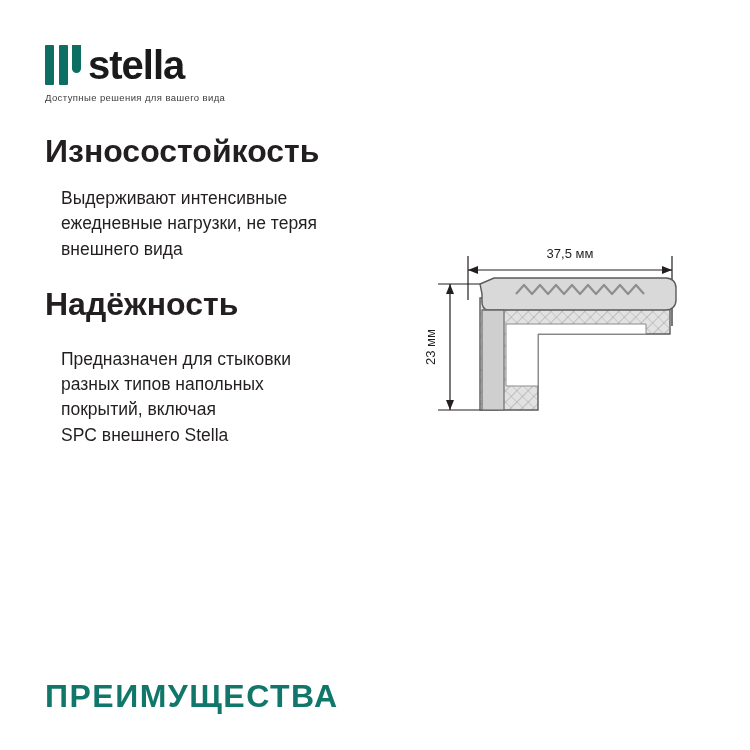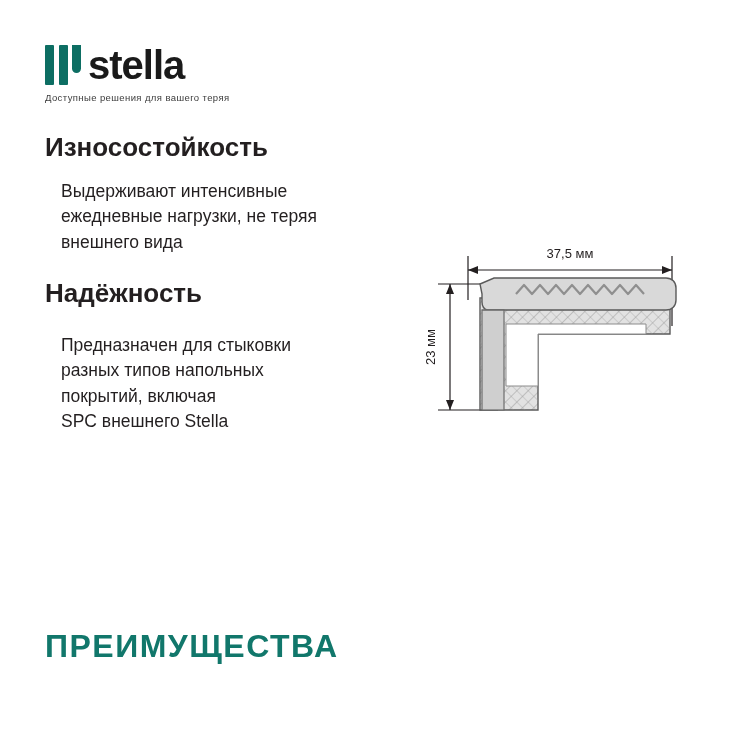--- a/index.html
+++ b/index.html
@@ -87,39 +87,39 @@
   .features {
     position: absolute;
     left: 45px;
     top: 133px;
     width: 350px;
   }
   .feature {
     margin-bottom: 24px;
   }
   .feature-title {
-    font-size: 26px;
+    font-size: 32px;
     font-weight: bold;
     color: #231f20;
     margin: 0 0 10px 0;
     line-height: 1.15;
   }
   .feature-text {
     font-size: 17.5px;
     line-height: 1.45;
     color: #231f20;
     margin: 16px;
     white-space: pre-line;
   }
 
   
   .bottom-heading {
     position: absolute;
     left: 45px;
-    top: 628px;
+    top: 678px;
     font-size: 32px;
     font-weight: bold;
     letter-spacing: 1.5px;
     color: #11776b;
   }
 
   
   .diagram {
     position: absolute;
     left: 420px;
@@ -143,21 +143,21 @@
 
   <div class="logo-block">
     <div class="logo-row">
       <div class="logo-mark">
         <div class="bar-left"></div>
         <div class="bar-mid"></div>
         <div class="bar-right"></div>
       </div>
       <div class="logo-word">stella</div>
     </div>
-    <div class="logo-tagline">Доступные решения для вашего теряя</div>
+    <div class="logo-tagline">Доступные решения для вашего вида</div>
   </div>
 
   <div class="features">
     <div class="feature">
       <h2 class="feature-title">Износостойкость</h2>
       <p class="feature-text">Выдерживают интенсивные
 ежедневные нагрузки, не теряя
 внешнего вида</p>
     </div>
     <div class="feature">

